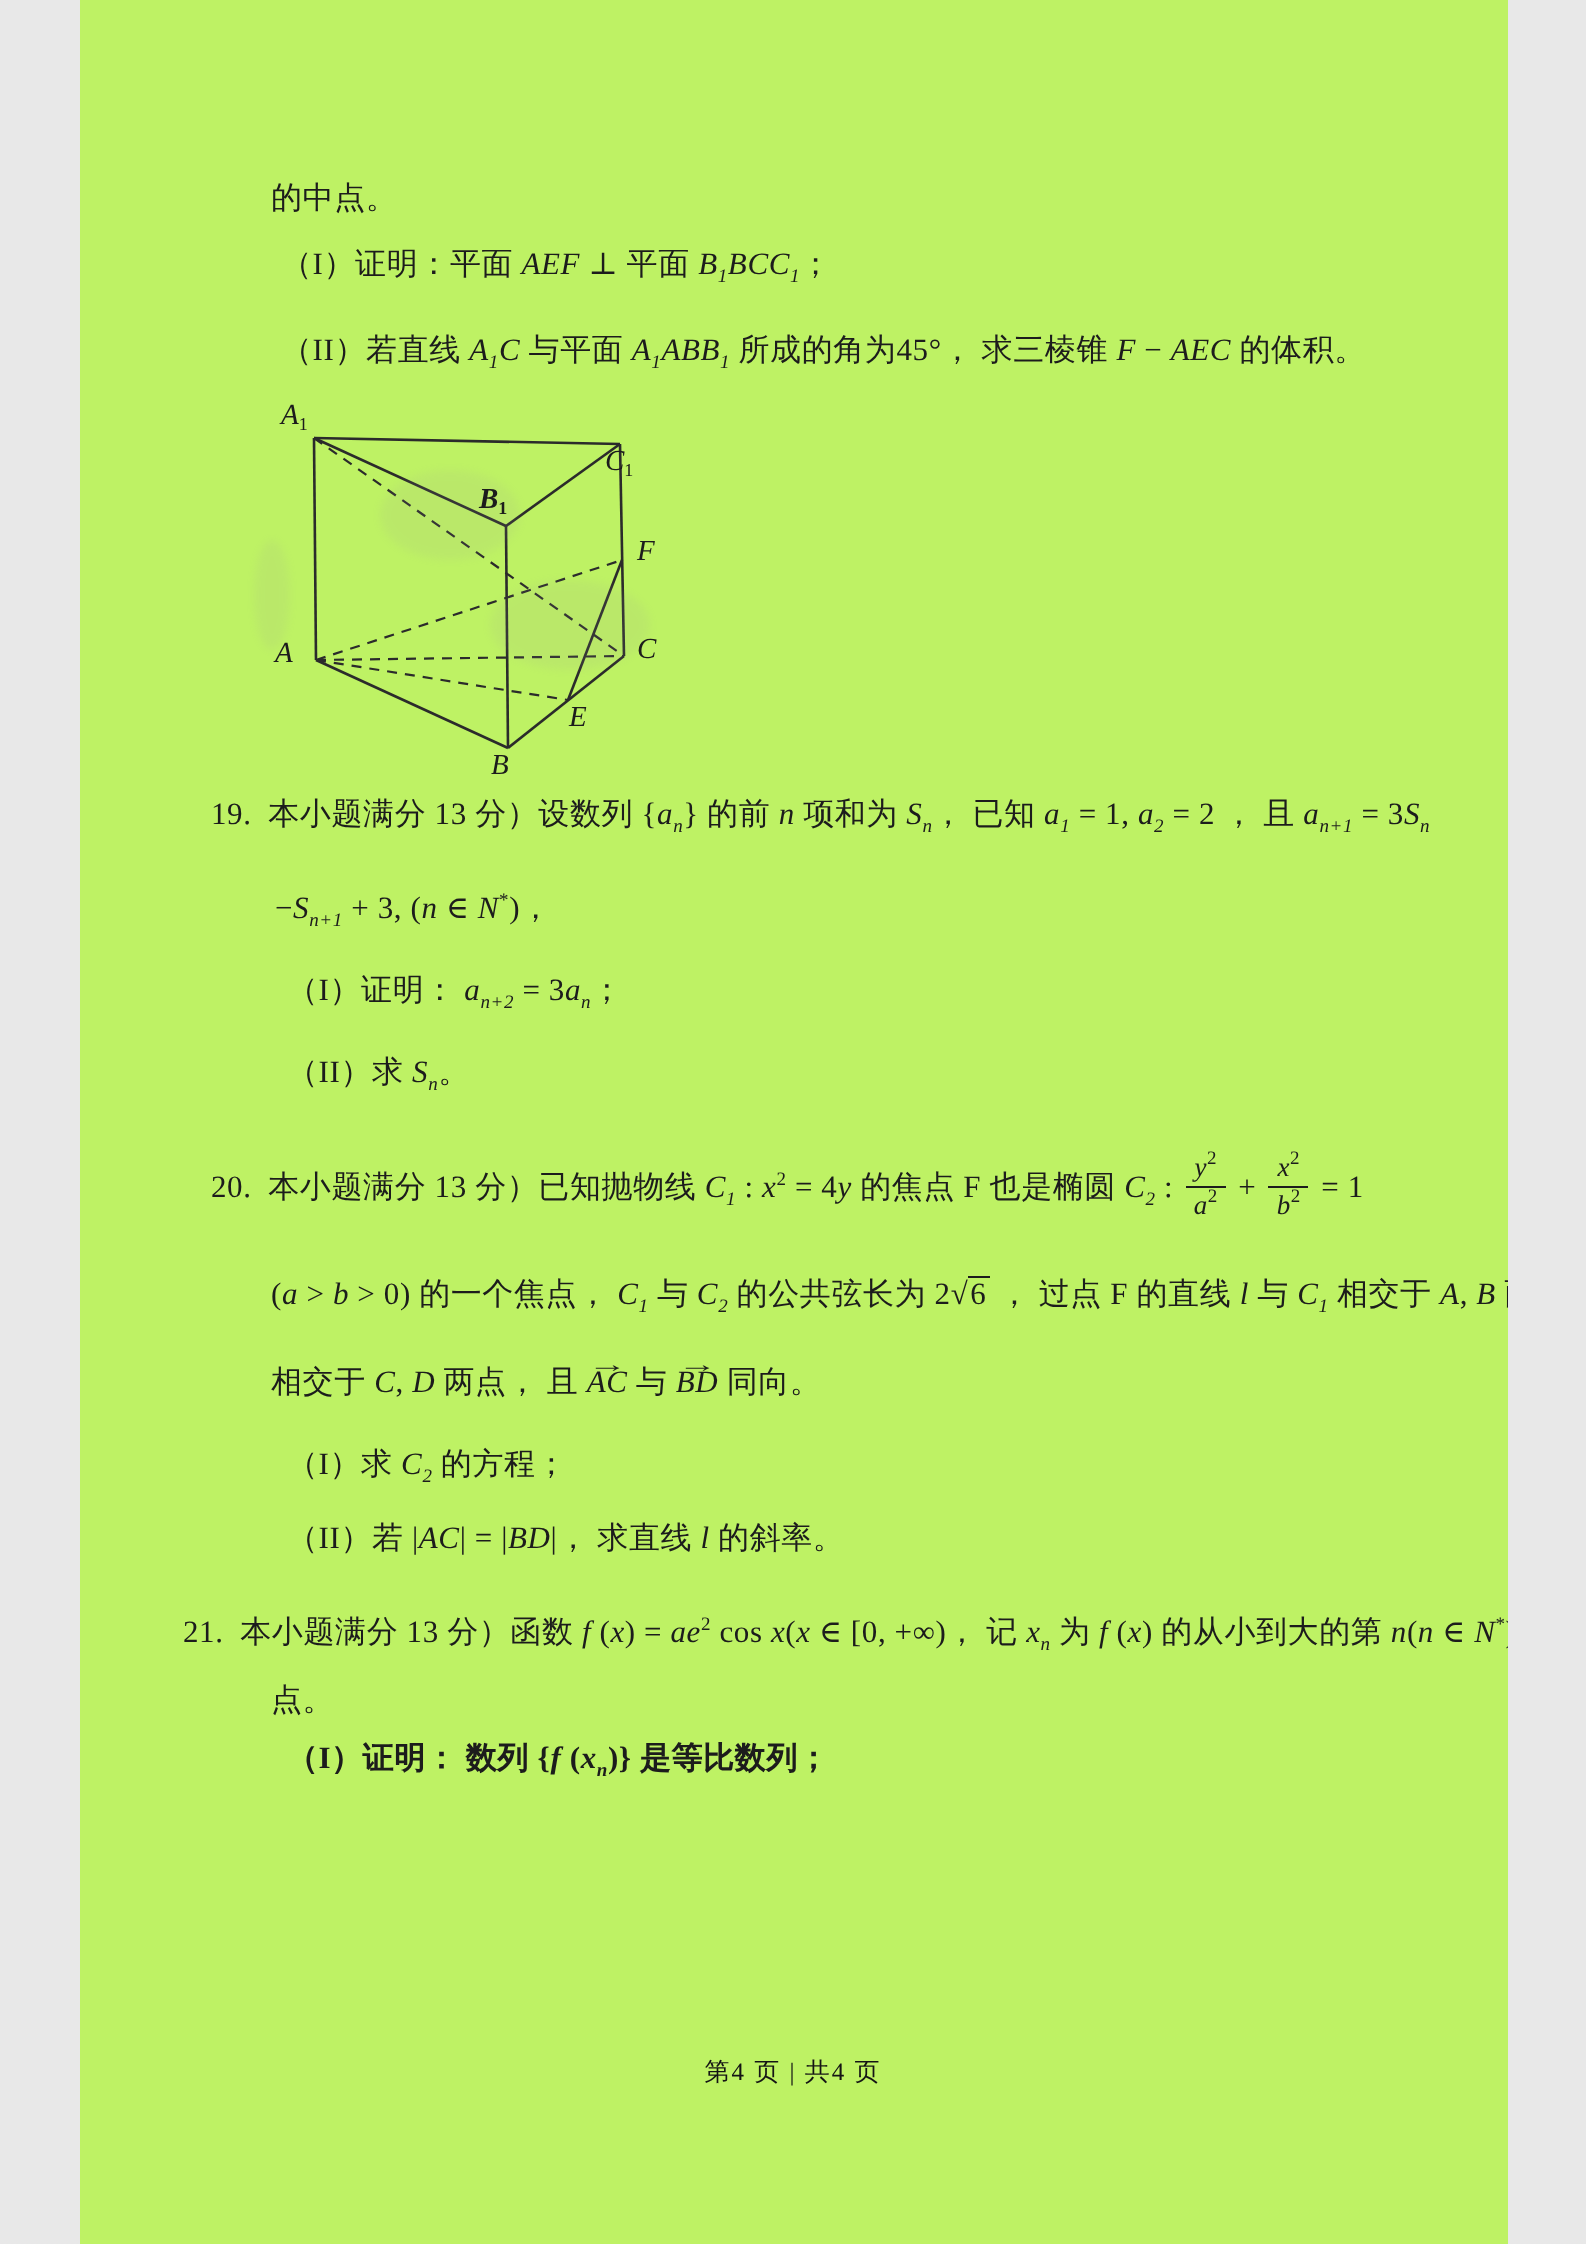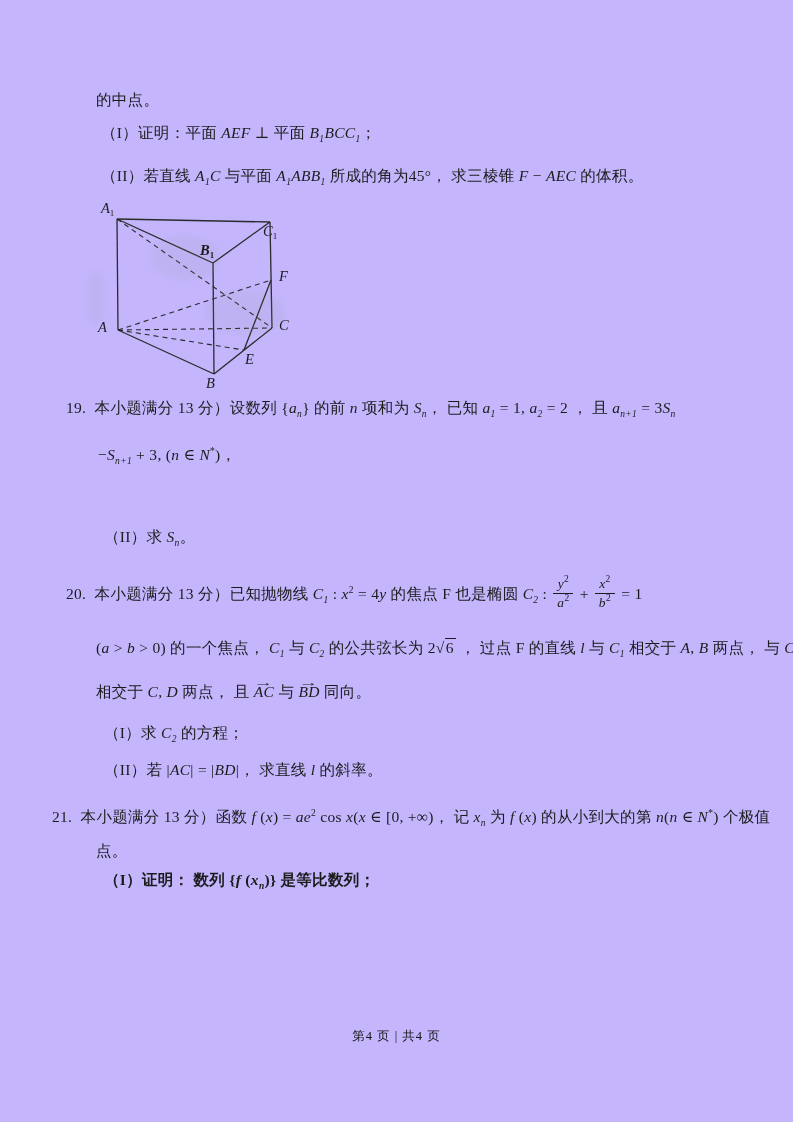--- a/index.html
+++ b/index.html
@@ -1,20 +1,21 @@
 <!DOCTYPE html>
 <html><head>
 <meta charset="utf-8">
 <style>
   html,body { margin:0; padding:0; background:#e8e8e8; }
   .page {
-    position:relative; width:793px; height:1122px; margin:0 auto;
-    background:#c4b5fd; color:#1c1c1c; overflow:hidden;
+    position:relative; width:698px; height:1122px; margin:0 auto;
+    background:#bef264; color:#1c1c1c; overflow:hidden;
     font-family:"Liberation Serif","DejaVu Serif",serif;
     font-size:15.5px;
+    padding-left:16px;
   }
   .line { position:absolute; white-space:nowrap; line-height:22px; letter-spacing:0.3px; }
   .line i { font-family:"Liberation Serif","DejaVu Serif",serif; font-style:italic; }
   sub { font-size:9.5px; vertical-align:-4px; line-height:0; font-style:italic; }
   sup { font-size:9.5px; vertical-align:6px; line-height:0; }
   .frac { display:inline-block; vertical-align:middle; text-align:center;
           font-size:13.5px; line-height:1.15; margin:0 2px; transform:translateY(-2px); }
   .fn { display:block; border-bottom:1.1px solid #1c1c1c; padding:0 4px 1px; }
   .fd { display:block; padding:1px 4px 0; }
   .sq { font-style:normal; }
@@ -67,20 +68,21 @@
     <span class="flabel" style="left:105px; top:42px;font-weight:bold;"><i>B</i><sub>1</sub></span>
     <span class="flabel" style="left:184px; top:68px;"><i>F</i></span>
     <span class="flabel" style="left:3px;   top:119px;"><i>A</i></span>
     <span class="flabel" style="left:184px; top:117px;"><i>C</i></span>
     <span class="flabel" style="left:150px; top:151px;"><i>E</i></span>
     <span class="flabel" style="left:111px; top:175px;"><i>B</i></span>
   </div>
 
   <div class="line" style="left:66px;  top:397px;">19.&nbsp;&nbsp;本小题满分 13 分）设数列 {<i>a</i><sub><i>n</i></sub>} 的前 <i>n</i> 项和为 <i>S</i><sub><i>n</i></sub>， 已知 <i>a</i><sub>1</sub> = 1, <i>a</i><sub>2</sub> = 2 ， 且 <i>a</i><sub><i>n</i>+1</sub> = 3<i>S</i><sub><i>n</i></sub></div>
   <div class="line" style="left:98px;  top:444px;">−<i>S</i><sub><i>n</i>+1</sub> + 3, (<i>n</i> ∈ <i>N</i><sup>*</sup>)，</div>
+  <div class="line" style="left:104px; top:485px;">（I）证明： <i>a</i><sub><i>n</i>+2</sub> = 3<i>a</i><sub><i>n</i></sub>；</div>
   <div class="line" style="left:104px; top:526px;">（II）求 <i>S</i><sub><i>n</i></sub>。</div>
 
   <div class="line" style="left:66px;  top:578px;">20.&nbsp;&nbsp;本小题满分 13 分）已知抛物线 <i>C</i><sub>1</sub> : <i>x</i><sup>2</sup> = 4<i>y</i> 的焦点 F 也是椭圆 <i>C</i><sub>2</sub> : <span class="frac"><span class="fn"><i>y</i><sup>2</sup></span><span class="fd"><i>a</i><sup>2</sup></span></span> + <span class="frac"><span class="fn"><i>x</i><sup>2</sup></span><span class="fd"><i>b</i><sup>2</sup></span></span> = 1</div>
   <div class="line" style="left:96px;  top:637px;">(<i>a</i> &gt; <i>b</i> &gt; 0) 的一个焦点， <i>C</i><sub>1</sub> 与 <i>C</i><sub>2</sub> 的公共弦长为 2<span class="sq">√</span><span class="rad">6</span> ， 过点 F 的直线 <i>l</i> 与 <i>C</i><sub>1</sub> 相交于 <i>A</i>, <i>B</i> 两点， 与 <i>C</i></div>
   <div class="line" style="left:96px;  top:681px;text-align:center;">相交于 <i>C</i>, <i>D</i> 两点， 且 <span class="vec"><i>AC</i></span> 与 <span class="vec"><i>BD</i></span> 同向。</div>
   <div class="line" style="left:104px; top:722px;">（I）求 <i>C</i><sub>2</sub> 的方程；</div>
   <div class="line" style="left:104px; top:759px;">（II）若 |<i>AC</i>| = |<i>BD</i>|， 求直线 <i>l</i> 的斜率。</div>
 
   <div class="line" style="left:52px;  top:806px;">21.&nbsp;&nbsp;本小题满分 13 分）函数 <i>f</i> (<i>x</i>) = <i>ae</i><sup>2</sup> cos <i>x</i>(<i>x</i> ∈ [0, +∞)， 记 <i>x</i><sub><i>n</i></sub> 为 <i>f</i> (<i>x</i>) 的从小到大的第 <i>n</i>(<i>n</i> ∈ <i>N</i><sup>*</sup>) 个极值</div>
   <div class="line" style="left:96px;  top:840px;">点。</div>

